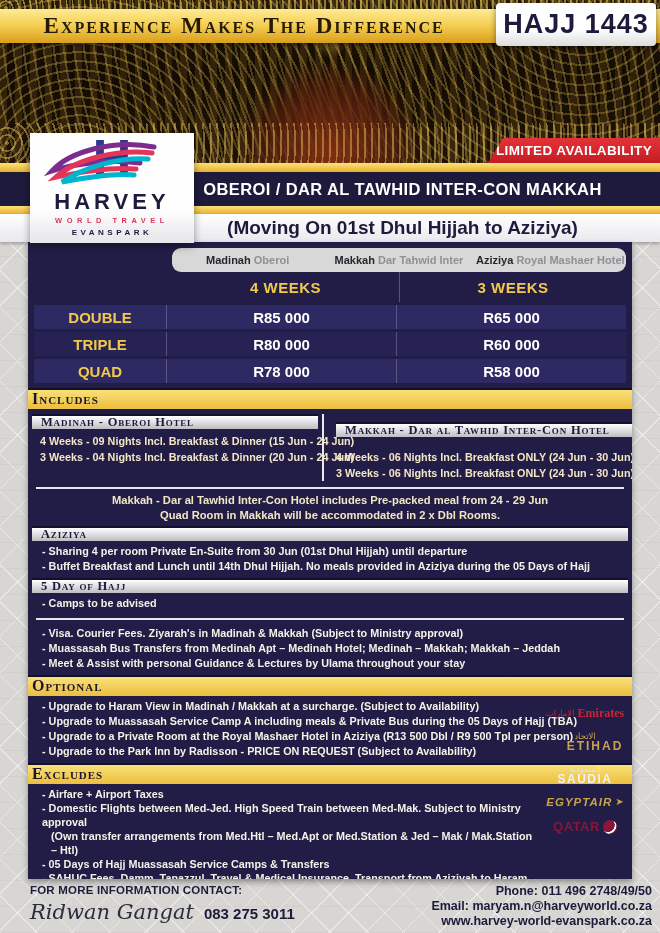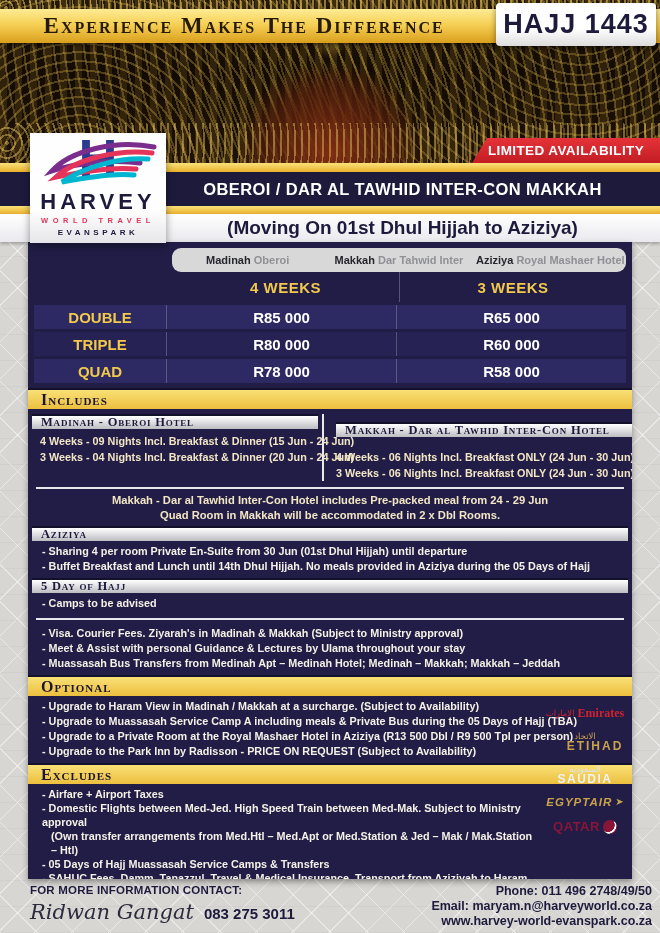--- a/index.html
+++ b/index.html
@@ -25,34 +25,34 @@
     background:repeating-radial-gradient(circle at 7px 20px, rgba(236,203,96,.45) 0 1.8px, transparent 1.8px 7px);}
   .gold-ribbon{position:absolute;top:9px;left:0;right:0;height:34px;z-index:2;
     background:linear-gradient(180deg,#fdeb95 0%,#f6d055 45%,#d99f1d 100%);
     box-shadow:0 2px 4px rgba(0,0,0,.5);display:flex;align-items:center;}
   .gold-ribbon span{width:74%;text-align:center;font-family:"Liberation Serif",serif;
     font-variant:small-caps;font-weight:bold;font-size:23px;letter-spacing:2px;color:#241a06;}
   .hajj-pill{position:absolute;top:3px;right:4px;z-index:3;width:160px;height:43px;border-radius:4px;
     background:linear-gradient(180deg,#ffffff 60%,#dcdcdc);box-shadow:0 3px 6px rgba(0,0,0,.45);
     display:flex;align-items:center;justify-content:center;font-weight:900;font-size:27px;
     letter-spacing:1px;color:#1d1a3c;}
-  .limited-ribbon{position:absolute;bottom:0;right:0;z-index:3;height:25px;width:188px;
+  .limited-ribbon{position:absolute;bottom:0;right:0;z-index:3;height:25px;width:172px;
     background:linear-gradient(180deg,#e53238,#c21d24);clip-path:polygon(15px 0,100% 0,100% 100%,0 100%);
     display:flex;align-items:center;justify-content:center;
     color:#fff;font-weight:800;font-size:13.5px;letter-spacing:.4px;}
   .stripe{height:9px;background:linear-gradient(180deg,#fbe27a,#e8b02c);}
   .stripe.thin{height:8px;}
   .title-band{height:34px;background:#1d1a3c;display:flex;align-items:center;}
   .title-band span{flex:1;margin-left:145px;text-align:center;color:#fff;font-weight:800;
     font-size:16.5px;letter-spacing:.4px;}
   .subtitle-band{height:28px;background:linear-gradient(180deg,#ffffff,#e9e9ee);display:flex;align-items:center;
     box-shadow:0 2px 3px rgba(0,0,0,.25);}
   .subtitle-band span{flex:1;margin-left:145px;text-align:center;color:#1d1a3c;font-weight:800;font-size:19px;}
   
-  .logo-card{position:absolute;left:30px;top:133px;width:136px;height:110px;z-index:6;
+  .logo-card{position:absolute;left:30px;top:133px;width:164px;height:110px;z-index:6;
     background:linear-gradient(180deg,#fefefe 70%,#e6e6ea);box-shadow:0 3px 8px rgba(0,0,0,.4);
     display:flex;flex-direction:column;align-items:center;}
   .logo-mark{position:relative;width:100%;height:58px;}
   .logo-letter{position:absolute;left:50%;top:-4px;transform:translateX(-50%);
     font-size:54px;font-weight:900;color:#2b3a8f;line-height:58px;}
   .logo-wing{position:absolute;left:6px;top:4px;}
   .logo-name{font-weight:800;font-size:22px;letter-spacing:4px;color:#1d1a3c;line-height:22px;}
   .logo-tag{font-weight:700;font-size:7.5px;letter-spacing:4.5px;color:#e4345a;margin-top:3px;}
   .logo-branch{font-weight:800;font-size:8px;letter-spacing:3.5px;color:#1d1a3c;margin-top:3px;}
   
@@ -69,21 +69,21 @@
   .week-headers div{display:flex;align-items:center;justify-content:center;color:#f2c94c;
     font-weight:800;font-size:15px;letter-spacing:.5px;}
   .week-headers div:last-child{border-left:1px solid rgba(255,255,255,.25);}
   .price-row{display:grid;grid-template-columns:132px 1fr 1fr;height:24px;margin:3px 0;}
   .price-row.light{background:#2d2963;} .price-row.dark{background:#262254;}
   .price-row div{display:flex;align-items:center;justify-content:center;font-weight:800;font-size:15px;}
   .price-row .room{color:#f2c94c;}
   .price-row .val{color:#fff;border-left:1px solid rgba(255,255,255,.22);}
   
   .band-gold{height:21px;background:linear-gradient(180deg,#f9e077,#ecbf3e);border-top:2px solid #13102b;
-    display:flex;align-items:center;padding-left:13px;box-sizing:border-box;}
+    display:flex;align-items:flex-start;padding-left:4px;box-sizing:border-box;}
   .band-gold span{font-family:"Liberation Serif",serif;font-variant:small-caps;font-weight:bold;
     font-size:16px;letter-spacing:1px;color:#1c1530;}
   .band-white{height:15px;background:linear-gradient(180deg,#ffffff,#bdbdc2);border-top:2px solid #13102b;
     display:flex;align-items:center;padding-left:9px;box-sizing:border-box;margin:0 4px;}
   .band-white span{font-family:"Liberation Serif",serif;font-variant:small-caps;font-weight:bold;
     font-size:12.5px;letter-spacing:.8px;color:#1d1a3c;}
   
   .hotel-cols{display:grid;grid-template-columns:48% 2px 1fr;padding:5px 4px 3px 4px;column-gap:4px;}
   .hc-div{background:#e9e9ee;}
   .hc-lines{padding:4px 2px 0 8px;}
@@ -235,22 +235,22 @@
     <div class="band-white">
       <span>5 Day of Hajj</span>
     </div>
     <div class="bullets">
       <div>- Camps to be advised</div>
     </div>
 
     <div class="rule"></div>
     <div class="bullets">
       <div>- Visa. Courier Fees. Ziyarah's in Madinah &amp; Makkah (Subject to Ministry approval)</div>
+      <div>- Muassasah Bus Transfers from Medinah Apt – Medinah Hotel; Medinah – Makkah; Makkah – Jeddah</div>
       <div>- Meet &amp; Assist with personal Guidance &amp; Lectures by Ulama throughout your stay</div>
-      <div>- Muassasah Bus Transfers from Medinah Apt – Medinah Hotel; Medinah – Makkah; Makkah – Jeddah</div>
     </div>
 
     <div class="band-gold">
       <span>Optional</span>
     </div>
     <div class="bullets">
       <div>- Upgrade to Haram View in Madinah / Makkah at a surcharge. (Subject to Availability)</div>
       <div>- Upgrade to Muassasah Service Camp A including meals &amp; Private Bus during the 05 Days of Hajj (TBA)</div>
       <div>- Upgrade to a Private Room at the Royal Mashaer Hotel in Aziziya (R13 500 Dbl / R9 500 Tpl per person)</div>
       <div>- Upgrade to the Park Inn by Radisson - PRICE ON REQUEST (Subject to Availability)</div>

